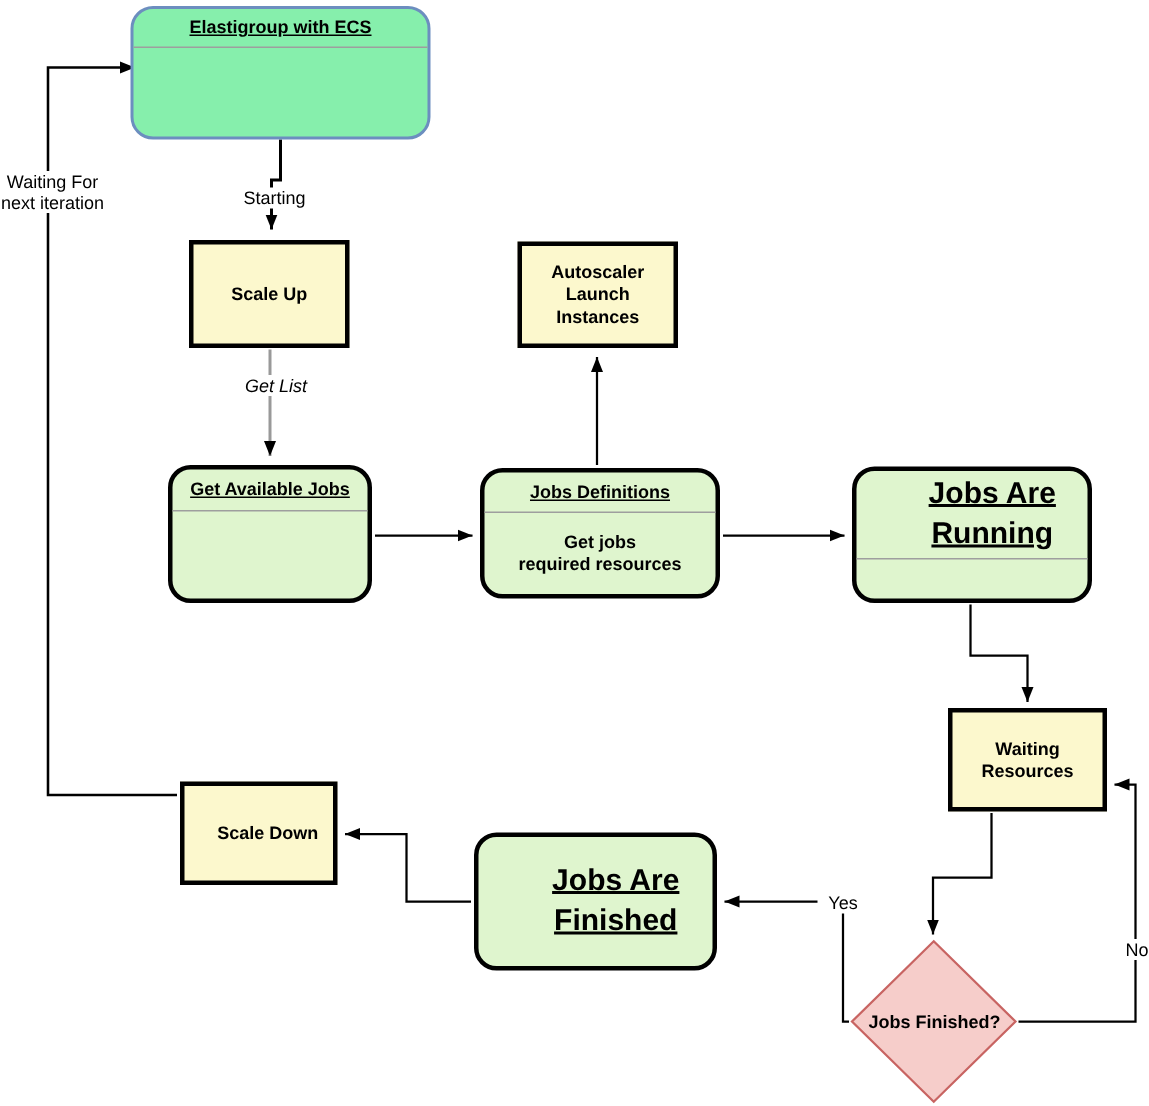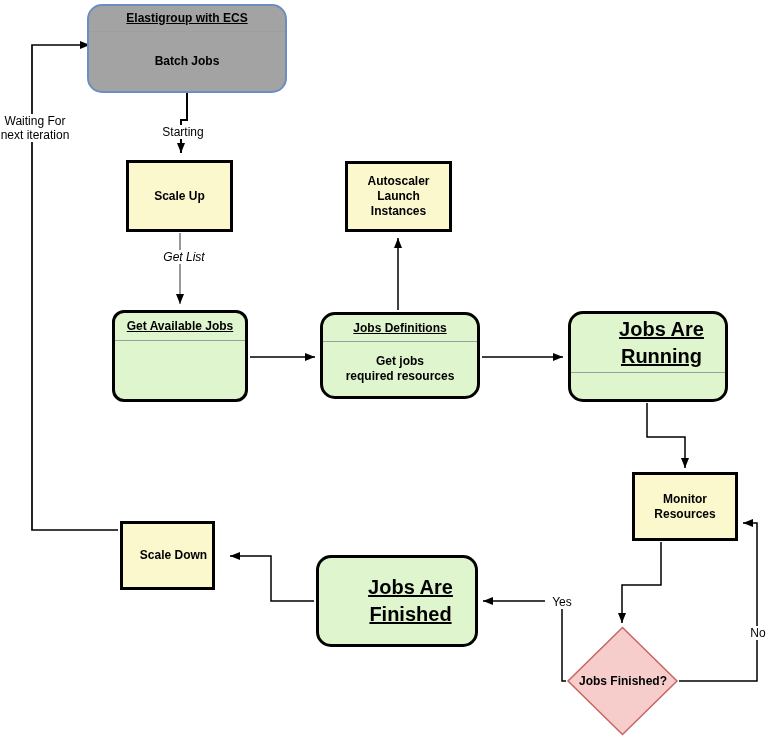--- a/index.html
+++ b/index.html
@@ -7,21 +7,21 @@
     position:relative;width:766px;height:737px;background:#ffffff;overflow:hidden;
     font-family:"Liberation Sans",sans-serif;color:#000;
   }
   .edges{position:absolute;left:0;top:0;width:766px;height:737px;}
   .node{
     position:absolute;box-sizing:border-box;display:flex;flex-direction:column;
     font-weight:bold;font-size:12px;line-height:1.25;text-align:center;
   }
   .rect{background:#fcf8cd;border:3px solid #000;}
   .rounded{background:#dff5ce;border:3px solid #000;border-radius:15px;}
-  .blue{background:#a3a3a3;border:2.5px solid #6c8ebf;border-radius:15px;}
+  .blue{background:#86efac;border:2.5px solid #6c8ebf;border-radius:15px;}
   .sect-title{
     display:flex;align-items:center;justify-content:center;
     border-bottom:1px solid #9e9e9e;text-decoration:underline;white-space:pre-line;
   }
   .sect-body{flex:1;display:flex;align-items:center;justify-content:center;white-space:pre-line;}
   .fill-center{flex:1;display:flex;align-items:center;justify-content:center;white-space:pre-line;}
   .big{font-size:20px;line-height:1.35;padding-left:27px;}
   .edge-label{
     position:absolute;font-size:12px;line-height:1.18;text-align:center;
     background:#ffffff;white-space:pre-line;padding:0 1px;
@@ -64,55 +64,54 @@
 
     <path d="M314,601 H271 V556 H230" fill="none" stroke="#000" stroke-width="1.5" marker-end="url(#arr)"></path>
 
     <path d="M118,530 H32 V45 H90" fill="none" stroke="#000" stroke-width="1.7" marker-end="url(#arr)"></path>
 
     <polygon points="622.5,627.5 677,681 622.5,734.5 568,681" fill="#f6cdca" stroke="#c86462" stroke-width="1.5"></polygon>
   </svg>
 
   <div class="node blue" style="left:87px;top:4px;width:200px;height:89px;">
     <div class="sect-title" style="height:25px;">Elastigroup with ECS</div>
-    <div class="sect-body">Batch Jobs</div>
   </div>
 
   <div class="node rect" style="left:345px;top:161px;width:107px;height:71px;">
     <div class="fill-center">Autoscaler
 Launch
 Instances</div>
   </div>
 
   <div class="node rect" style="left:126px;top:160px;width:107px;height:72px;">
     <div class="fill-center">Scale Up</div>
   </div>
 
-  <div class="node rounded" style="left:112px;top:310px;width:136px;height:92px;border-radius:12px;">
+  <div class="node rounded" style="left:112px;top:310px;width:136px;height:92px;">
     <div class="sect-title" style="height:27px;">Get Available Jobs</div>
   </div>
 
   <div class="node rounded" style="left:320px;top:312px;width:160px;height:87px;">
     <div class="sect-title" style="height:26px;text-align:right;">Jobs Definitions</div>
     <div class="sect-body">Get jobs
 required resources</div>
   </div>
 
   <div class="node rounded" style="left:568px;top:311px;width:160px;height:91px;">
     <div class="sect-title big" style="height:58px;">Jobs Are
 Running</div>
     <div class="sect-body"></div>
   </div>
 
   <div class="node rect" style="left:632px;top:472px;width:106px;height:69px;">
-    <div class="fill-center">Monitor
+    <div class="fill-center">Waiting
 Resources</div>
   </div>
 
-  <div class="node rect" style="left:120px;top:521px;width:95px;height:69px;padding-left:12px;">
+  <div class="node rect" style="left:120px;top:521px;width:105px;height:69px;padding-left:12px;">
     <div class="fill-center">Scale Down</div>
   </div>
 
   <div class="node rounded" style="left:316px;top:555px;width:162px;height:92px;">
     <div class="fill-center big" style="text-decoration:underline;">Jobs Are
 Finished</div>
   </div>
 
   <div class="diamond-label">Jobs Finished?</div>
 

